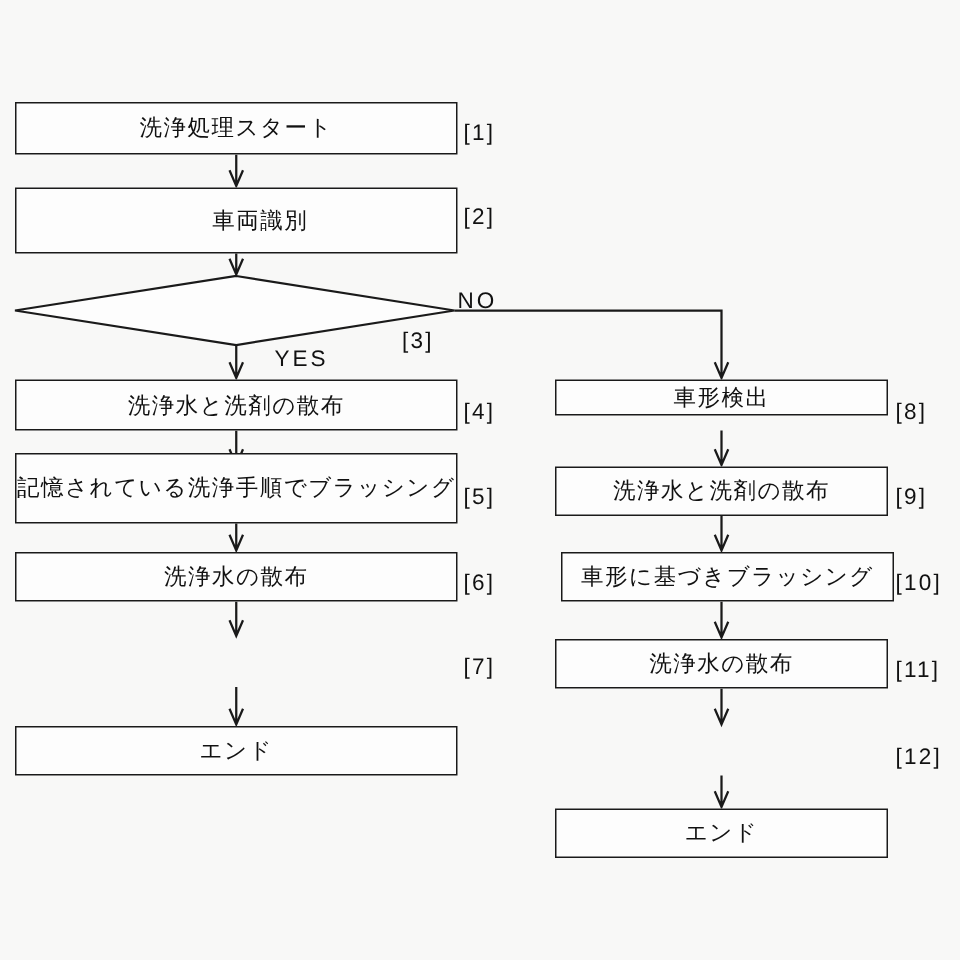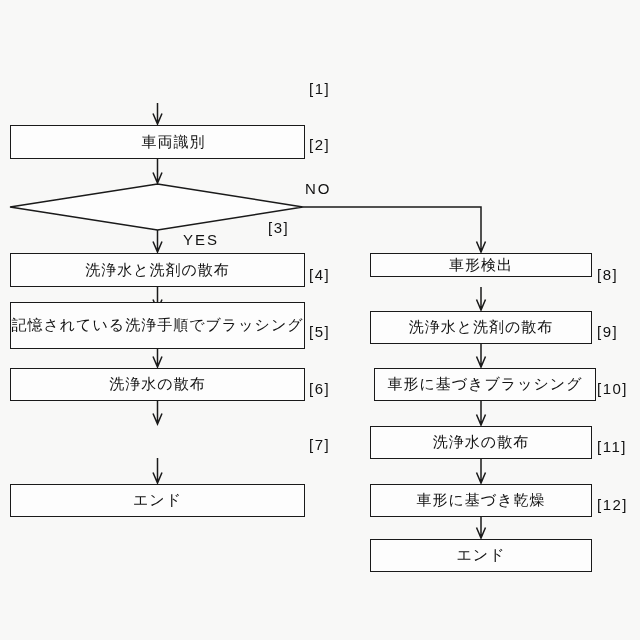--- a/index.html
+++ b/index.html
@@ -88,42 +88,42 @@
 
     <path d="M481,344 L481,367 M476.5,356.5 L481,367 L485.5,356.5"></path>
 
     <path d="M481,401 L481,425 M476.5,414.5 L481,425 L485.5,414.5"></path>
 
     <path d="M481,459 L481,483 M476.5,472.5 L481,483 L485.5,472.5"></path>
 
     <path d="M481,517 L481,538 M476.5,527.5 L481,538 L485.5,527.5"></path>
   </svg>
 
-  <div class="box" style="left:10px; top:125px; width:295px; height:34px;padding-left:32px;">車両識別</div>
+  <div class="box" style="left:10px; top:68px; width:295px; height:35px;">洗浄処理スタート</div>
+  <div class="box" style="left:10px; top:125px; width:295px; height:44px;padding-left:32px;">車両識別</div>
   <div class="box" style="left:10px; top:253px; width:295px; height:34px;">洗浄水と洗剤の散布</div>
   <div class="box" style="left:10px; top:302px; width:295px; height:47px;">記憶されている洗浄手順でブラッシング</div>
   <div class="box" style="left:10px; top:368px; width:295px; height:33px;">洗浄水の散布</div>
   <div class="box" style="left:10px; top:484px; width:295px; height:33px;">エンド</div>
 
   <div class="box" style="left:370px; top:253px; width:222px; height:24px;">車形検出</div>
   <div class="box" style="left:370px; top:311px; width:222px; height:33px;">洗浄水と洗剤の散布</div>
   <div class="box" style="left:374px; top:368px; width:222px; height:33px;">車形に基づきブラッシング</div>
   <div class="box" style="left:370px; top:426px; width:222px; height:33px;">洗浄水の散布</div>
-  <div class="box" style="left:370px; top:484px; width:222px; height:33px;">車形に基づき乾燥</div>
   <div class="box" style="left:370px; top:539px; width:222px; height:33px;">エンド</div>
 
   <div class="ref" style="left:309px; top:80px;">[1]</div>
   <div class="ref" style="left:309px; top:136px;">[2]</div>
   <div class="ref" style="left:268px; top:219px;">[3]</div>
   <div class="ref" style="left:309px; top:266px;">[4]</div>
   <div class="ref" style="left:309px; top:323px;">[5]</div>
   <div class="ref" style="left:309px; top:380px;">[6]</div>
   <div class="ref" style="left:309px; top:436px;">[7]</div>
   <div class="ref" style="left:597px; top:266px;">[8]</div>
   <div class="ref" style="left:597px; top:323px;">[9]</div>
   <div class="ref" style="left:597px; top:380px;">[10]</div>
   <div class="ref" style="left:597px; top:438px;">[11]</div>
   <div class="ref" style="left:597px; top:496px;">[12]</div>
 
-  <div class="branch" style="left:305px; top:180px;">NO</div>
+  <div class="branch" style="left:305px; top:192px;">NO</div>
   <div class="branch" style="left:183px; top:231px;">YES</div>
 
 </div>
 
 </body></html>

